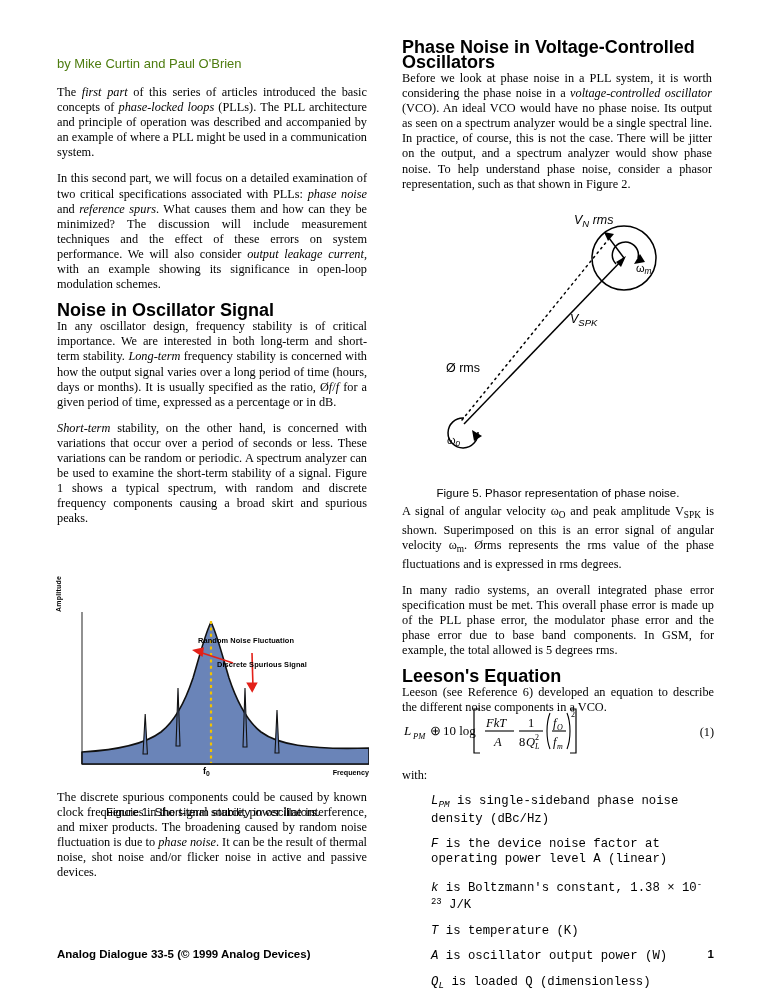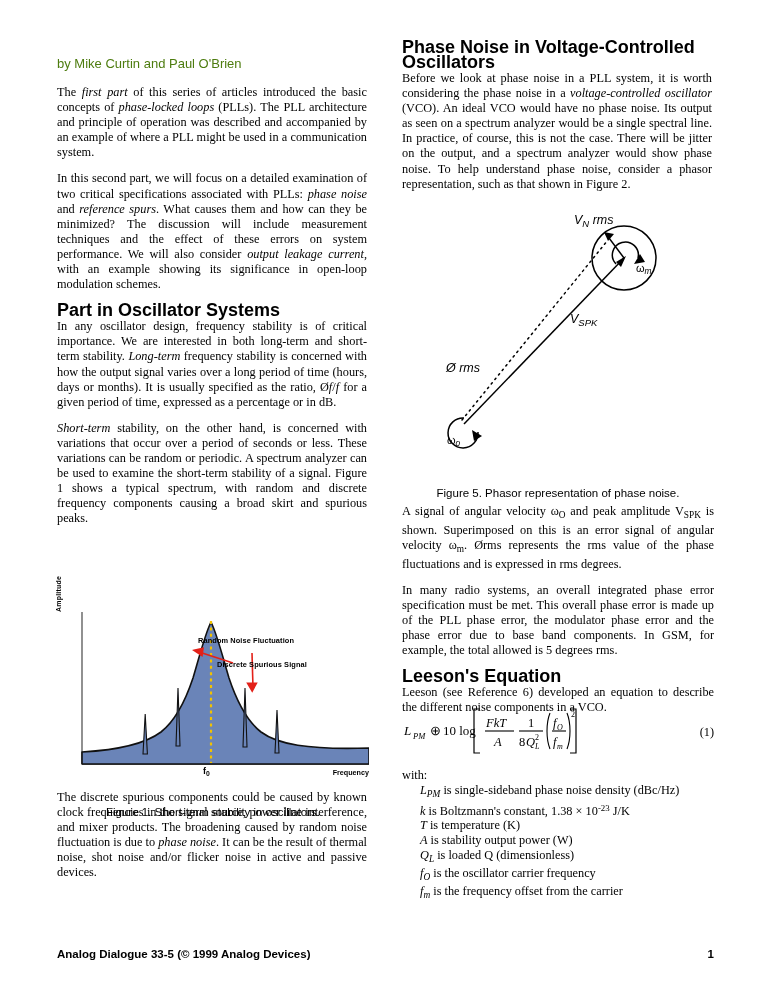--- a/index.html
+++ b/index.html
@@ -123,21 +123,20 @@
     position: absolute;
     left: 402px;
     top: 196px;
     width: 312px;
     height: 285px;
   }
   .fig2-lbl {
     position: absolute;
     font-family: "Liberation Sans", sans-serif;
     font-size: 12.5px;
-    font-style: italic;
     white-space: nowrap;
   }
   .lbl-vn   { left: 172px; top: 17px; font-style: normal; }
   .lbl-vspk { left: 168px; top: 116px; font-style: normal; }
   .lbl-phi  { left: 44px;  top: 165px; }
   .lbl-wm   { left: 218px; top: 66px;  font-size: 11px; font-style: normal; margin-left: 16px; }
   .lbl-wo   { left: 45px;  top: 238px; font-size: 11px; font-style: normal; }
 
   
   .eq-wrap {
@@ -158,21 +157,21 @@
   .where {
     font-family: "Liberation Serif", serif;
     font-size: 12.3px;
     line-height: 14.6px;
   }
   .where ul {
     list-style: none;
     margin: 0;
     padding: 0 0 0 18px;
   }
-  .where li { margin: 0; }
+  .where li { margin: 11px; font-family: Liberation Mono, monospace; }
 
   
   .footer {
     position: absolute;
     left: 57px;
     top: 948px;
     width: 657px;
     display: flex;
     justify-content: space-between;
     align-items: baseline;
@@ -188,21 +187,21 @@
 
   <div class="col col-left">
 
 
     <div class="byline">by Mike Curtin and Paul O'Brien</div>
 
     <p class="body"><span>The </span><span class="it">first part</span><span> of this series of articles introduced the basic concepts of </span><span class="it">phase-locked loops</span><span> (PLLs). The PLL architecture and principle of operation was described and accompanied by an example of where a PLL might be used in a communication system.</span></p>
 
     <p class="body"><span>In this second part, we will focus on a detailed examination of two critical specifications associated with PLLs: </span><span class="it">phase noise</span><span> and </span><span class="it">reference spurs</span><span>. What causes them and how can they be minimized? The discussion will include measurement techniques and the effect of these errors on system performance. We will also consider </span><span class="it">output leakage current</span><span>, with an example showing its significance in open-loop modulation schemes.</span></p>
 
-    <h2 class="sec">Part in Oscillator Systems</h2>
+    <h2 class="sec">Noise in Oscillator Signal</h2>
 
     <p class="body"><span>In any oscillator design, frequency stability is of critical importance. We are interested in both long-term and short-term stability. </span><span class="it">Long-term</span><span> frequency stability is concerned with how the output signal varies over a long period of time (hours, days or months). It is usually specified as the ratio, Ø</span><span class="it">f</span><span>/</span><span class="it">f</span><span> for a given period of time, expressed as a percentage or in dB.</span></p>
 
     <p class="body"><span class="it">Short-term</span><span> stability, on the other hand, is concerned with variations that occur over a period of seconds or less. These variations can be random or periodic. A spectrum analyzer can be used to examine the short-term stability of a signal. Figure 1 shows a typical spectrum, with random and discrete frequency components causing a broad skirt and spurious peaks.</span></p>
 
   </div>
 
   <div class="fig1-wrap">
     <div class="fig1-ylabel">Amplitude</div>
 
@@ -329,23 +328,24 @@
         <text x="169" y="14" font-size="8">2</text>
       </g>
     </svg>
     <div class="eqnum">(1)</div>
   </div>
 
   <div style="position:absolute; left:402px; top:768px; width:312px;" class="where">
     <div>with:</div>
     <ul>
       <li><span class="it">L</span><span class="sub it">PM</span><span> is single-sideband phase noise density (dBc/Hz)</span></li>
+      <li><span class="it">F</span><span> is the device noise factor at operating power level A (linear)</span></li>
       <li><span class="it">k</span><span> is Boltzmann's constant, 1.38 × 10</span><span class="sup">-23</span><span> J/K</span></li>
       <li><span class="it">T</span><span> is temperature (K)</span></li>
-      <li><span class="it">A</span><span> is stability output power (W)</span></li>
+      <li><span class="it">A</span><span> is oscillator output power (W)</span></li>
       <li><span class="it">Q</span><span class="sub it">L</span><span> is loaded Q (dimensionless)</span></li>
       <li><span class="it">f</span><span class="sub it">O</span><span> is the oscillator carrier frequency</span></li>
       <li><span class="it">f</span><span class="sub it">m</span><span> is the frequency offset from the carrier</span></li>
     </ul>
   </div>
 
   <div class="footer">
     <span>Analog Dialogue 33-5 (© 1999 Analog Devices)</span>
     <span>1</span>
   </div>

